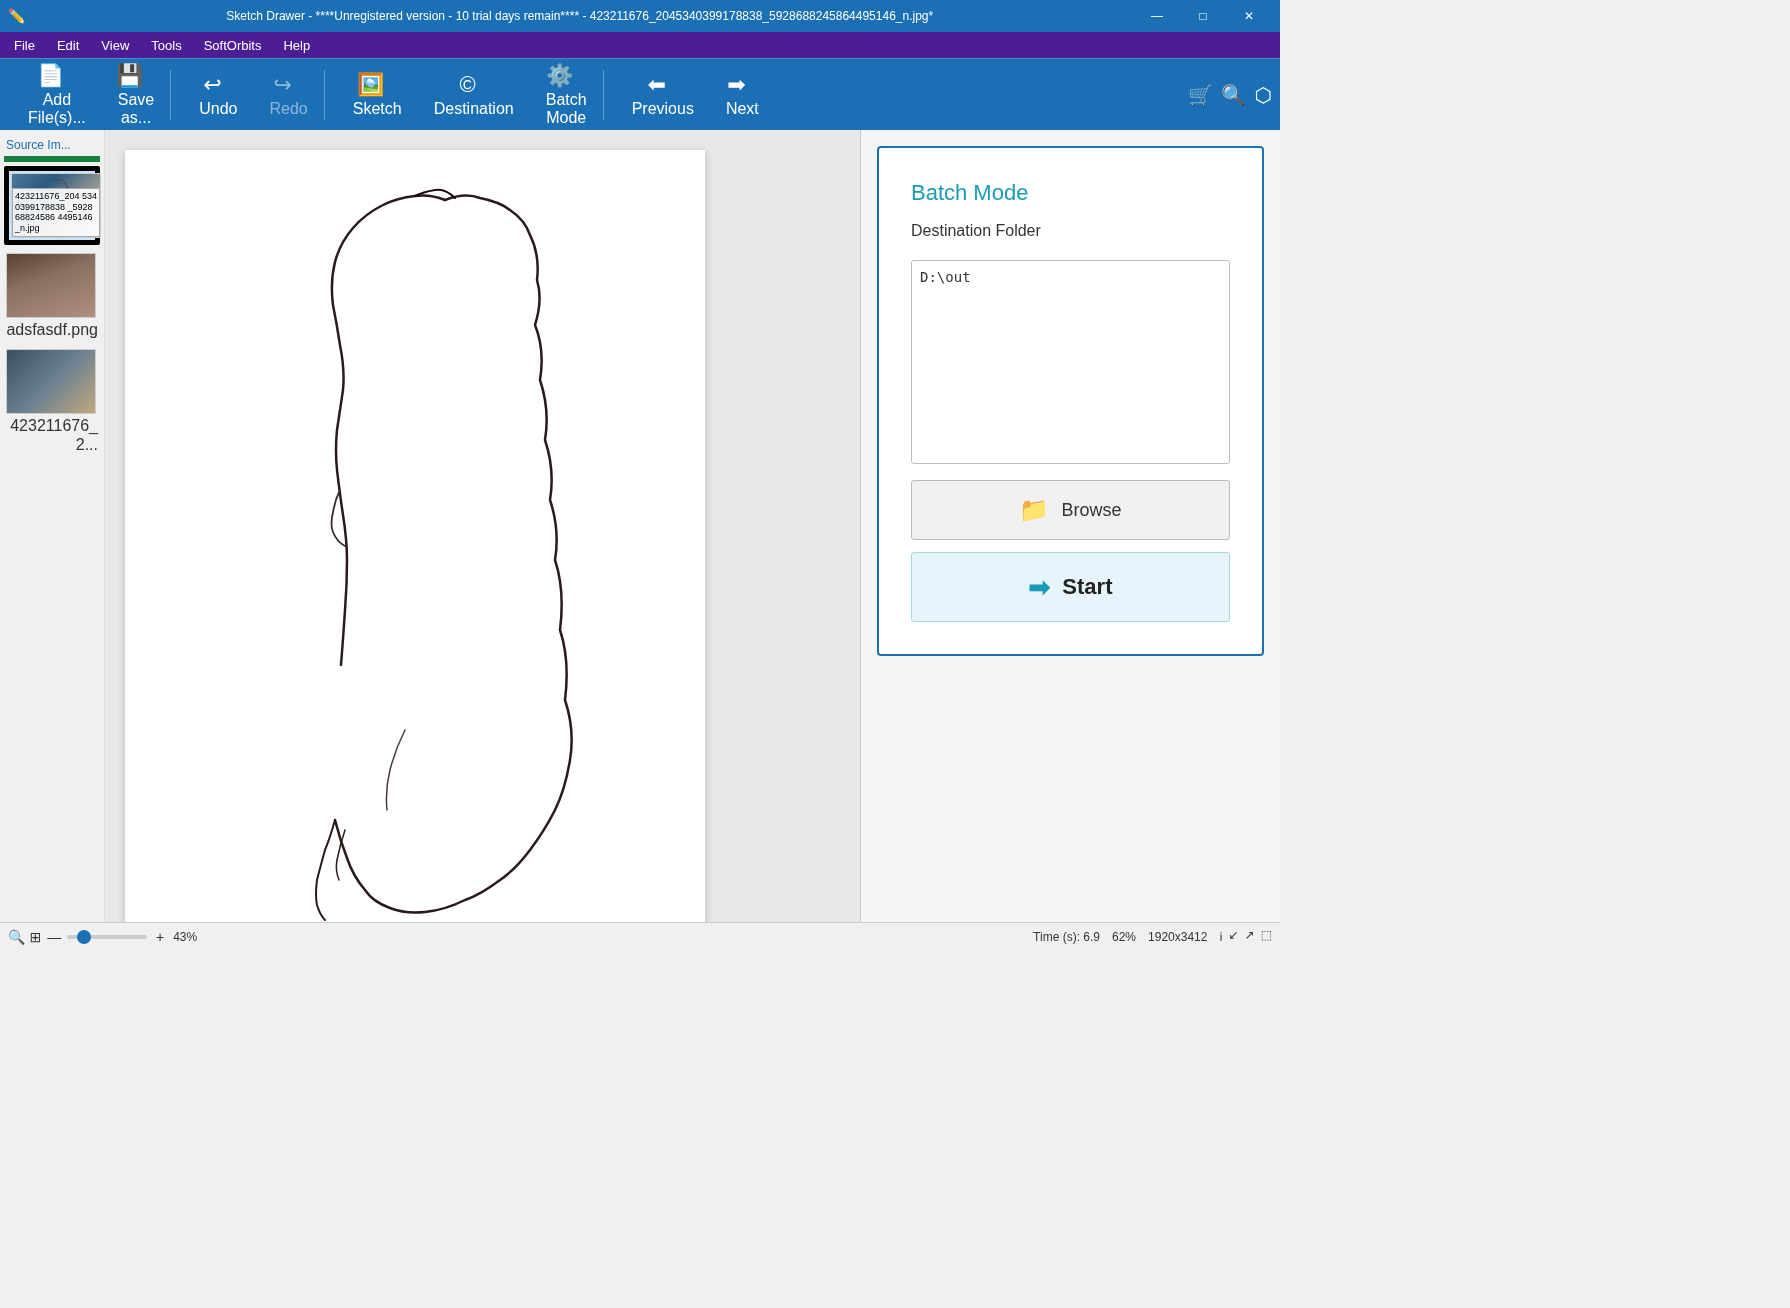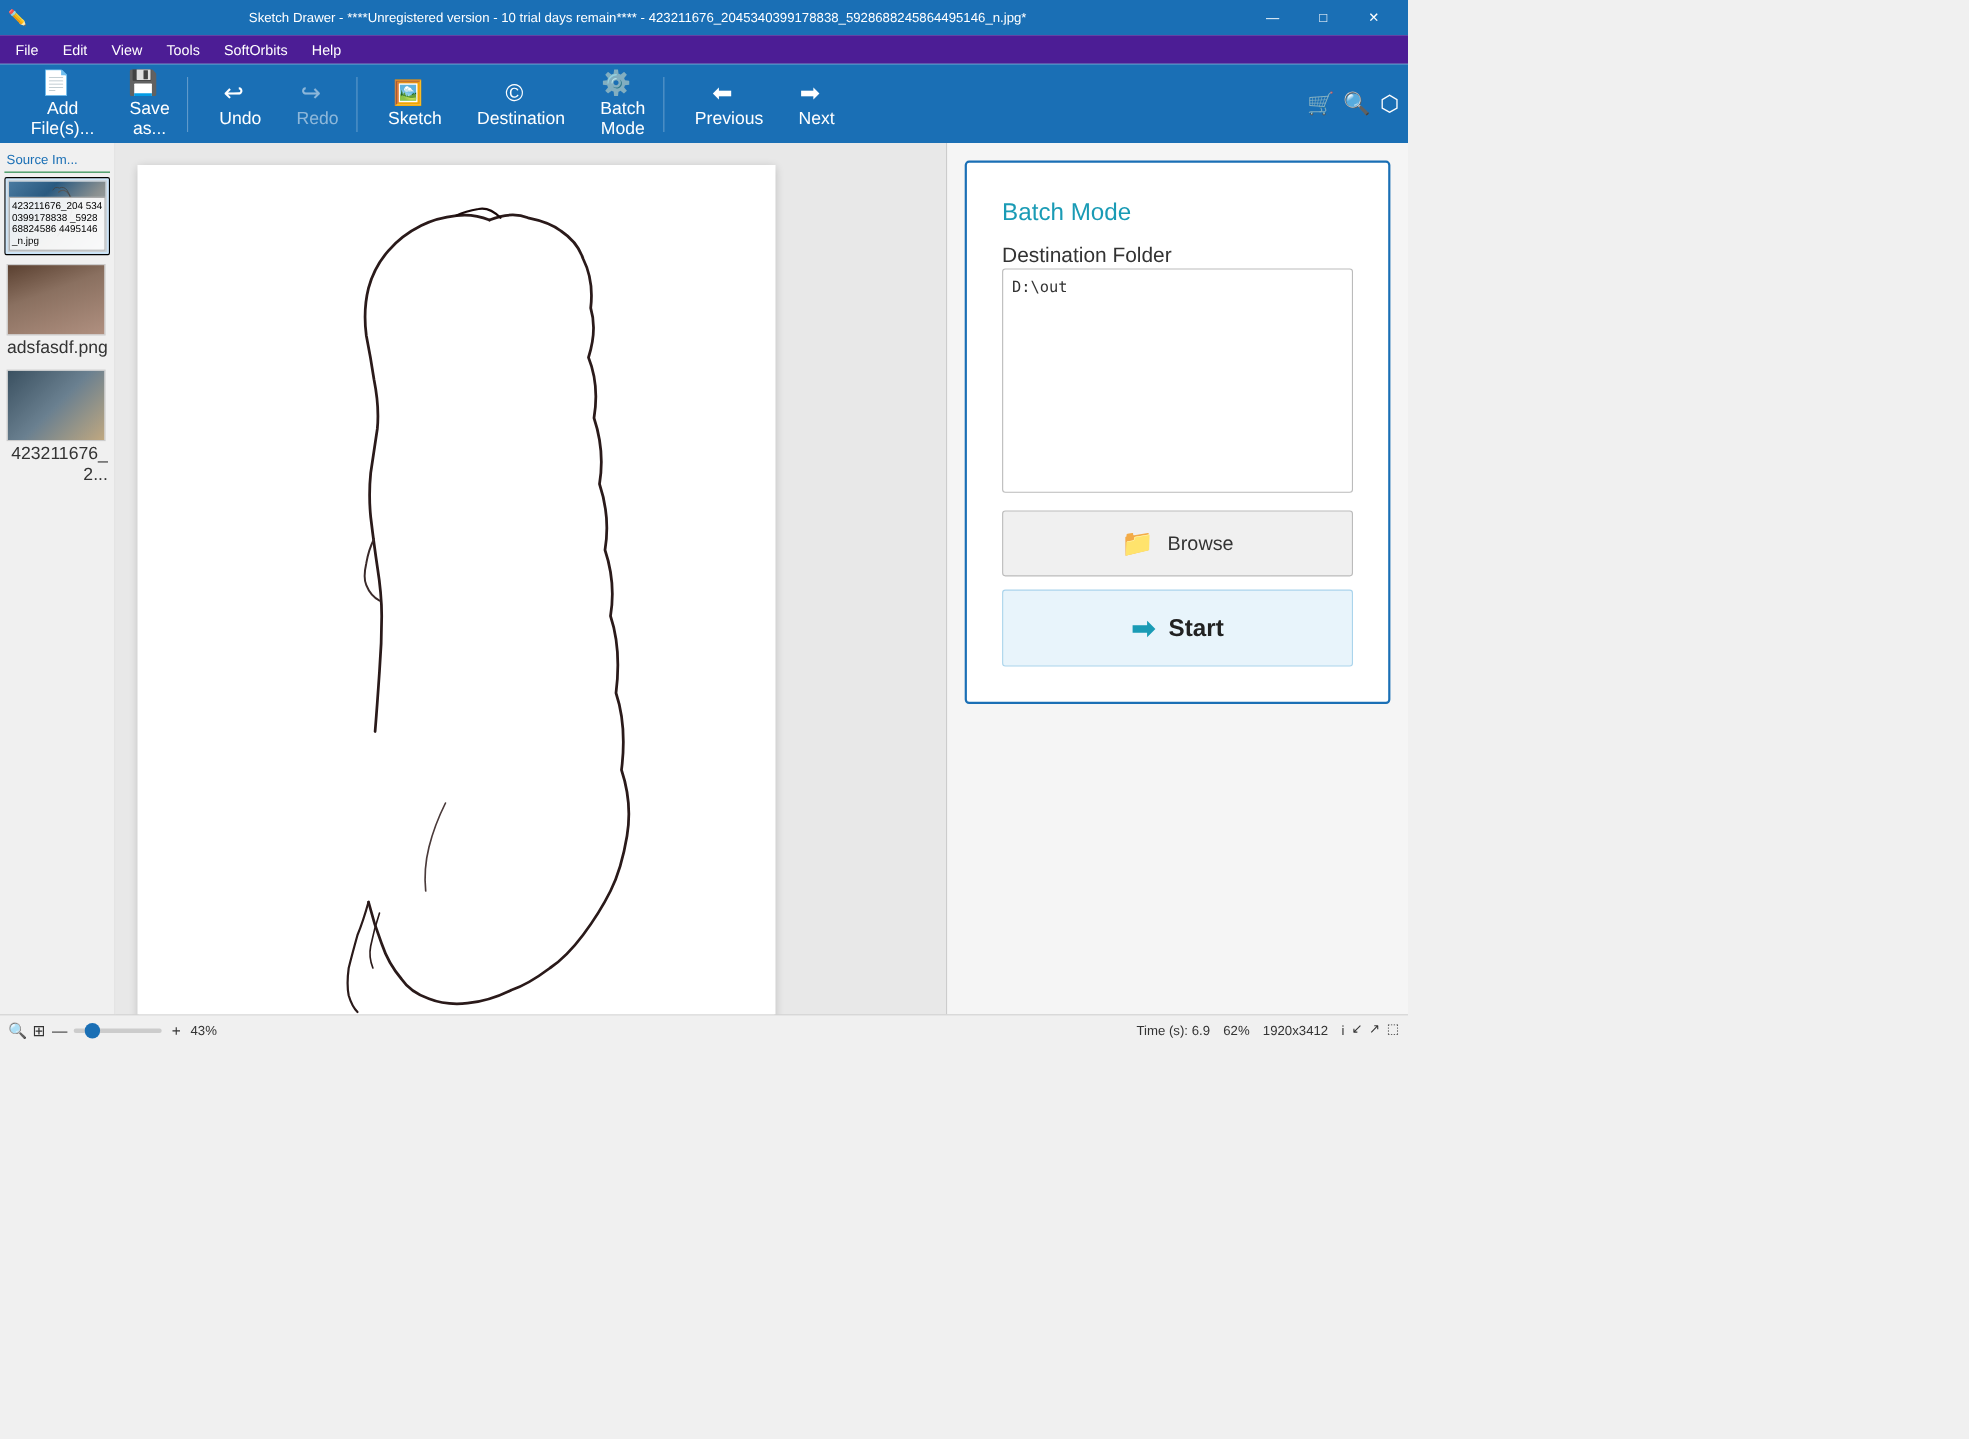--- a/index.html
+++ b/index.html
@@ -101,31 +101,31 @@
       width: 105px;
       background: #f0f0f0;
       border-right: 1px solid #ddd;
       overflow-y: auto;
       padding: 4px;
     }
     .sidebar-title {
       color: #1a6fb5;
       font-size: 12px;
       padding: 4px 2px;
-      border-bottom: 1px solid #15803d;
+      border-bottom: 6px solid #15803d;
       margin-bottom: 4px;
     }
     .thumb-item {
       margin-bottom: 6px;
       cursor: pointer;
       padding: 2px;
     }
     .thumb-item.selected {
       background: #cce4f7;
-      border: 1px solid #000000;
+      border: 5px solid #000000;
       border-radius: 2px;
     }
     .thumb-img {
       width: 90px;
       height: 65px;
       background: #888;
       overflow: hidden;
       border: 1px solid #ccc;
       position: relative;
     }
@@ -178,23 +178,23 @@
       padding: 32px;
       margin: 0;
     }
     .batch-title {
       color: #1a9bb5;
       font-size: 22px;
       font-weight: 400;
       margin-bottom: 16px;
     }
     .batch-dest-label {
-      font-size: 19px;
+      font-size: 16px;
       color: #333;
-      margin-bottom: 0;
+      margin-bottom: 20px;
     }
     .batch-folder-input {
       width: 100%;
       height: 204px;
       border: 1px solid #bbb;
       border-radius: 3px;
       padding: 8px;
       font-size: 14px;
       color: #333;
       background: white;

